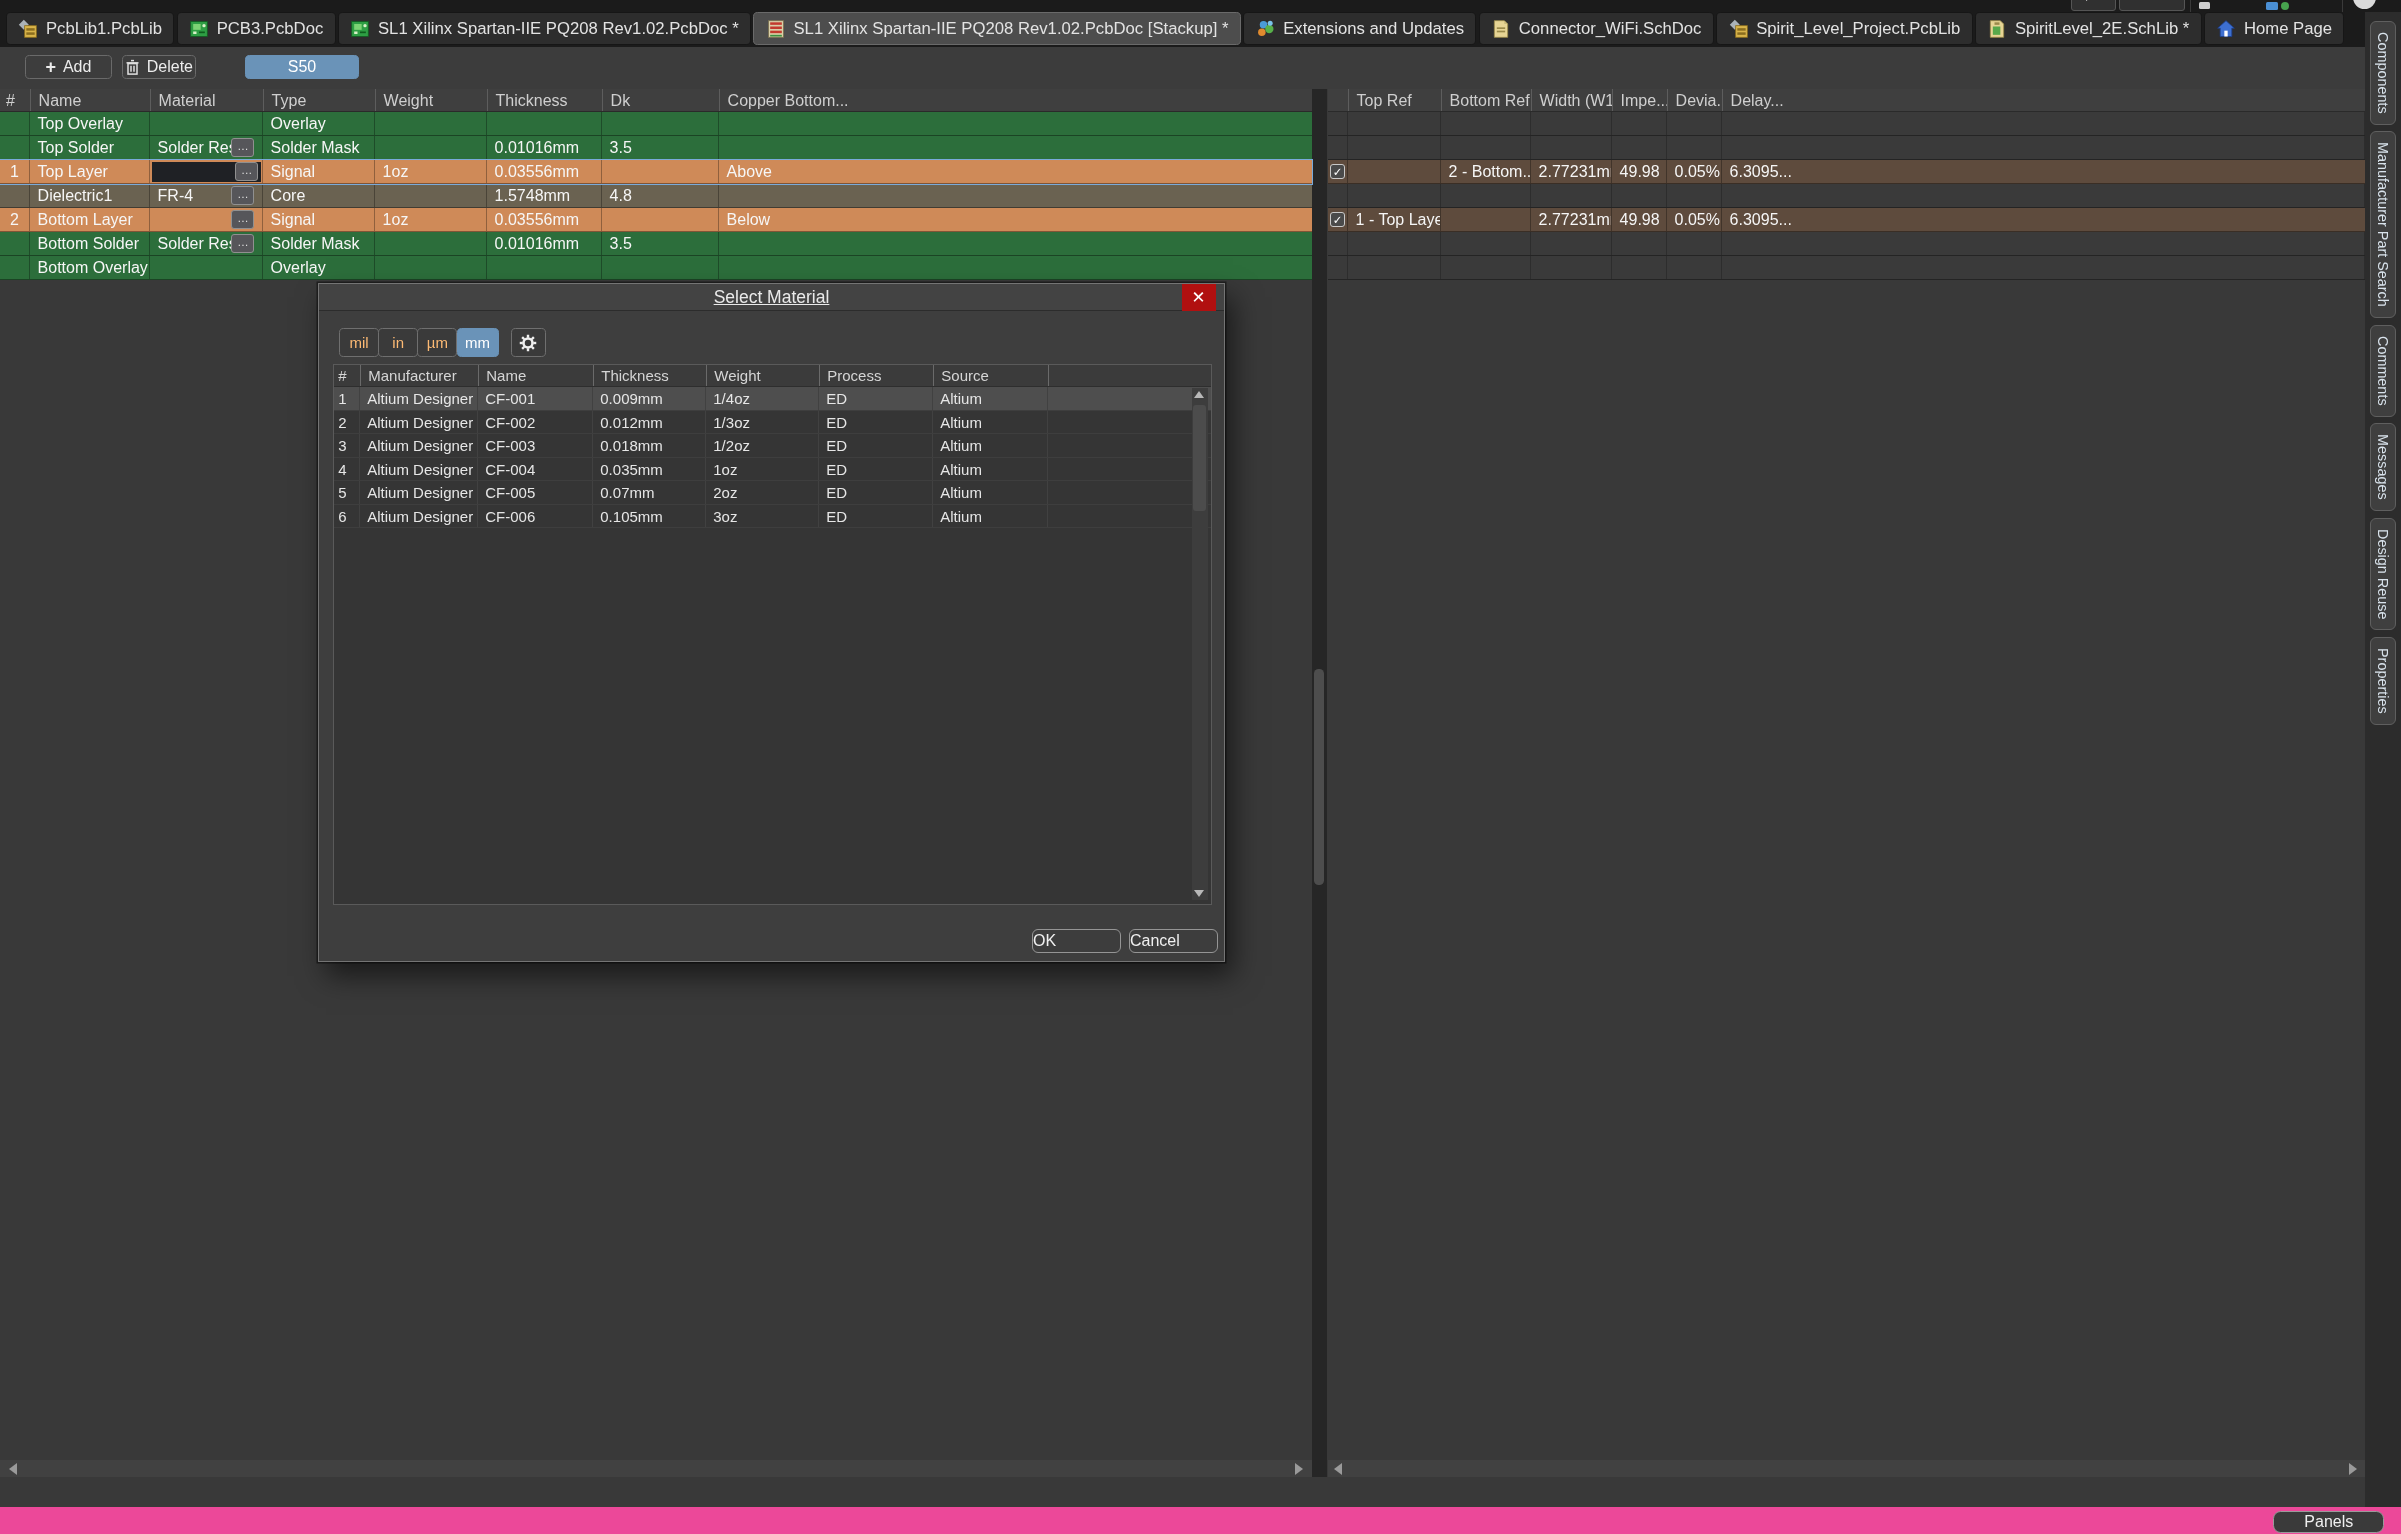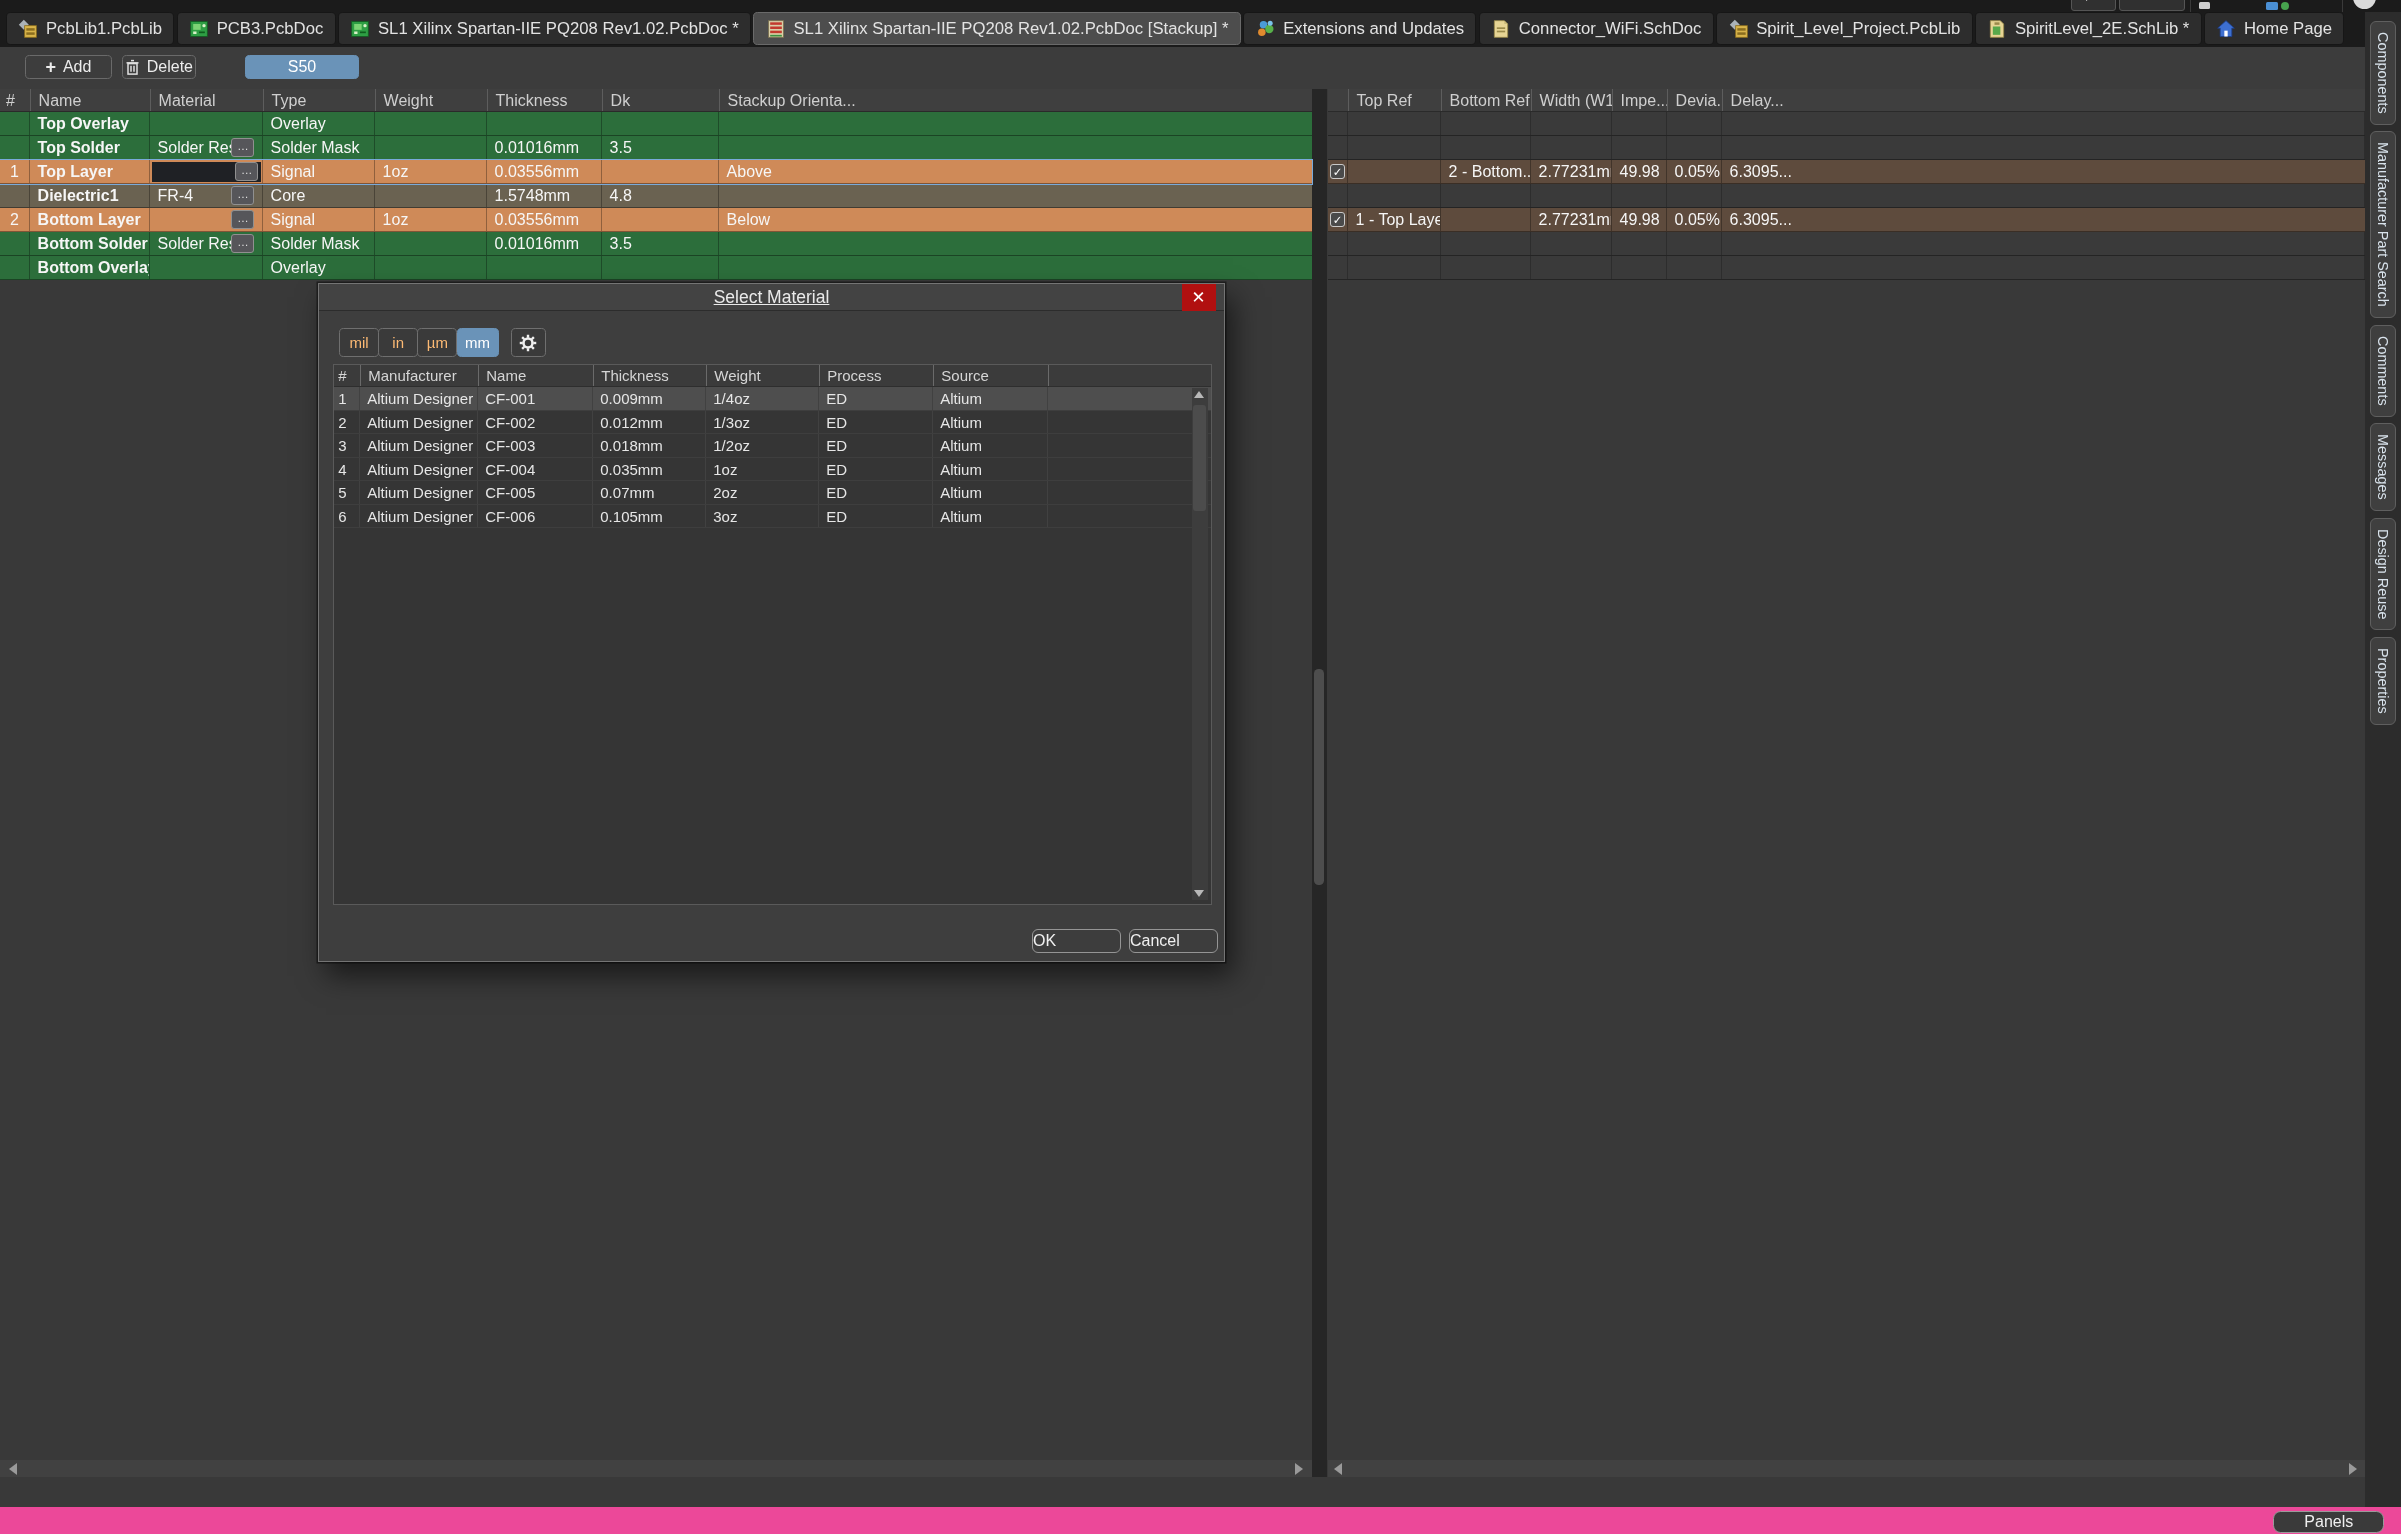--- a/index.html
+++ b/index.html
@@ -27,21 +27,21 @@
   .plus-glyph{font-size:18px;font-weight:bold;line-height:1;}
   
   .ghead{position:absolute;top:89px;height:23px;background:#3f3f3f;display:flex;box-sizing:border-box;border-bottom:0.8px solid #2a2a2a;}
   .hc{font-size:16px;color:#cfcfcf;line-height:23px;padding:0 7.6px;box-sizing:border-box;border-left:0.8px solid #5d5d5d;overflow:hidden;white-space:nowrap;}
   .hc:first-child{border-left:none;}
   .rows{position:absolute;top:112px;}
   .srow{display:flex;height:24px;box-sizing:border-box;border-bottom:0.8px solid rgba(0,0,0,0.38);}
   .sc{font-size:16px;color:#f6f6f6;line-height:23px;padding:0 7.6px;box-sizing:border-box;border-right:0.8px solid rgba(0,0,0,0.3);overflow:hidden;white-space:nowrap;display:flex;align-items:center;}
   
   .c-num{width:30px;justify-content:center;padding:0 3px;}
-  .c-name{width:120px;font-weight:bold;}
+  .c-name{width:120px;}
   .c-mat{width:113px;position:relative;}
   .c-type{width:112px;}
   .c-weight{width:112px;}
   .c-thick{width:115px;}
   .c-dk{width:117px;}
   .c-copper{flex:1;border-right:none;}
   .green{background:#2c6e3b;}
   .orange{background:#cf8a58;}
   .olive{background:#6a6251;}
   .srow.selected{outline:1.5px solid #79aada;outline-offset:-0.8px;position:relative;z-index:2;}
@@ -231,21 +231,21 @@
   </div>
 
   <div class="ghead" style="left:0;width:1312px;">
     <div class="hc" style="width:30px;padding:0 6px;">#</div>
     <div class="hc" style="width:120px;">Name</div>
     <div class="hc" style="width:113px;">Material</div>
     <div class="hc" style="width:112px;">Type</div>
     <div class="hc" style="width:112px;">Weight</div>
     <div class="hc" style="width:115px;">Thickness</div>
     <div class="hc" style="width:117px;">Dk</div>
-    <div class="hc" style="flex:1;">Stackup Orienta...</div>
+    <div class="hc" style="flex:1;">Copper Bottom...</div>
   </div>
 
   <div class="rows" style="left:0;width:1312px;">
     <div class="srow green">
       <div class="sc c-num"></div>
       <div class="sc c-name">Top Overlay</div>
       <div class="sc c-mat">
           <span class="mat-text"></span>
         </div>
       <div class="sc c-type">Overlay</div>

